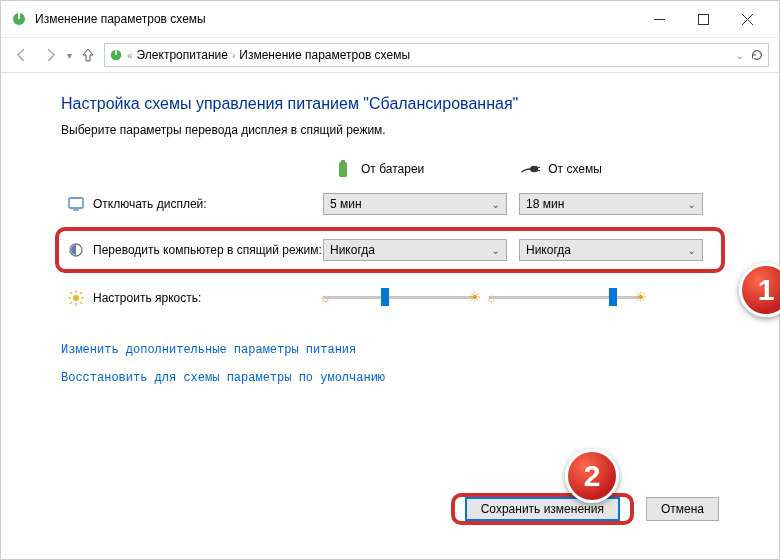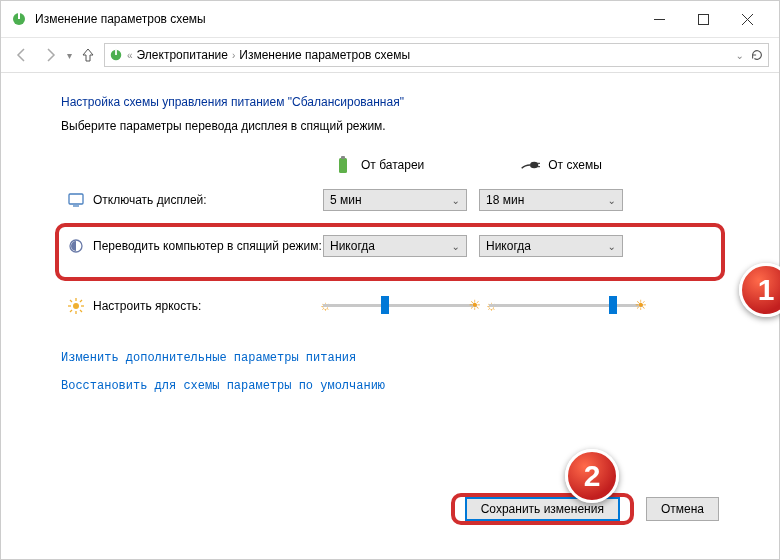--- a/index.html
+++ b/index.html
@@ -16,37 +16,37 @@
 .navbar { height: 36px; border-top: 1px solid #e6e6e6; border-bottom: 1px solid #e0e0e0; display: flex; align-items: center; padding: 0 10px; gap: 6px; }
 .nav-arrow { width: 22px; height: 22px; display: flex; align-items: center; justify-content: center; color: #aaa; }
 .nav-up { width: 20px; height: 20px; display: flex; align-items: center; justify-content: center; color: #555; }
 .addrbar { flex: 1; height: 24px; border: 1px solid #ccc; display: flex; align-items: center; padding: 0 4px; font-size: 12px; gap: 4px; }
 .addrbar .seg { color: #000; }
 .addrbar .chev { color: #888; font-size: 10px; }
 .addrbar .push { margin-left: auto; display: flex; align-items: center; gap: 6px; }
 .searchbox { width: 196px; height: 24px; border: 1px solid #ccc; padding: 0 6px; font-size: 12px; color: #888; display: flex; align-items: center; }
 
 .content { flex: 1; padding: 22px 60px 14px 60px; position: relative; }
-.heading { color: #003399; font-size: 12px; margin-bottom: 10px; }
+.heading { color: #003399; font-size: 16px; margin-bottom: 10px; }
 .subhead { font-size: 12px; color: #000; margin-bottom: 22px; }
 
 .cols-header { display: flex; margin-left: 272px; gap: 96px; margin-bottom: 10px; }
 .col-h { display: flex; align-items: center; gap: 8px; font-size: 12px; }
 .col-h .cicon { width: 20px; height: 20px; display: flex; align-items: center; justify-content: center; }
 
 .row { display: flex; align-items: center; height: 30px; margin-bottom: 8px; }
 .row .ricon { width: 18px; height: 18px; margin-right: 8px; margin-left: 6px; display: flex; align-items: center; justify-content: center; }
 .row .rlabel { font-size: 12px; width: 230px; }
 .row .rctrls { display: flex; gap: 12px; }
-.dd { width: 144px; height: 22px; border: 1px solid #aaa; background: #e6e6e6; font-size: 12px; padding: 4px 6px; display: flex; align-items: center; justify-content: space-between; }
+.dd { width: 184px; height: 22px; border: 1px solid #aaa; background: #e6e6e6; font-size: 12px; padding: 4px 6px; display: flex; align-items: center; justify-content: space-between; }
 .dd .ddv { }
 .dd .ddc { color: #555; font-size: 10px; }
 
 .highlight-row { border: 4px solid #d12e2e; border-radius: 10px; padding: 4px 2px; margin: 2px -6px 10px -6px; position: relative; }
-.highlight-row .row { margin-bottom: 12px; }
+.highlight-row .row { margin-bottom: 0; }
 .highlight-btn { border: 4px solid #d12e2e; border-radius: 10px; padding: 0 10px; display: inline-block; }
 
 .slider { width: 154px; height: 22px; position: relative; display: flex; align-items: center; }
 .slider .track { height: 3px; background: #c8c8c8; width: 100%; position: absolute; top: 9px; }
 .slider .thumb { width: 8px; height: 18px; background: #0078d7; position: absolute; top: 1px; }
 .slider .sun { position: absolute; font-size: 14px; color: #f0a020; top: 2px; }
 
 .links { margin-top: 30px; }
 .links a { display: block; color: #0066cc; font-size: 12px; margin-bottom: 14px; text-decoration: none; font-family: Liberation Mono, monospace; }
 

